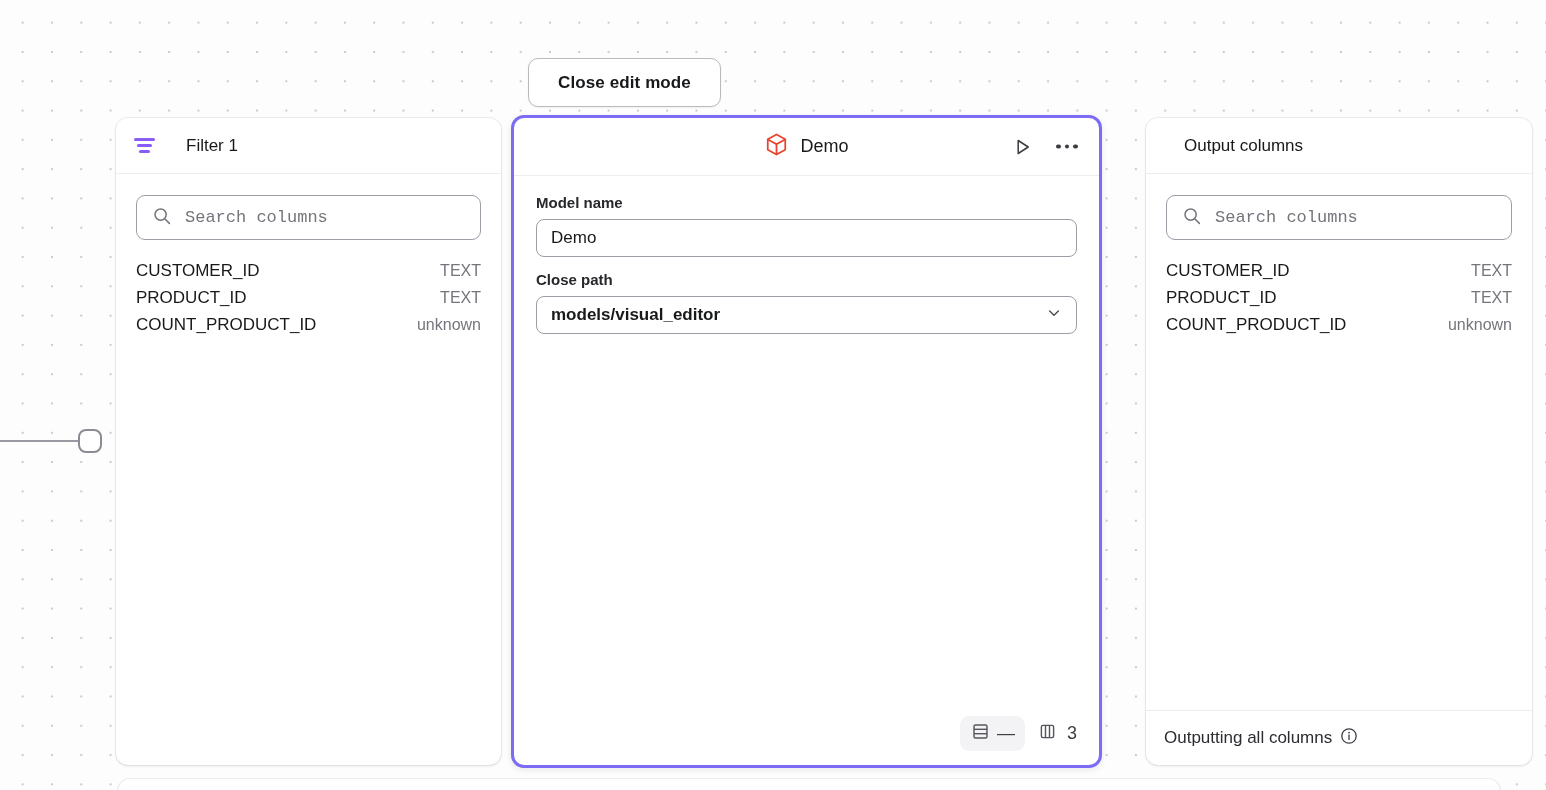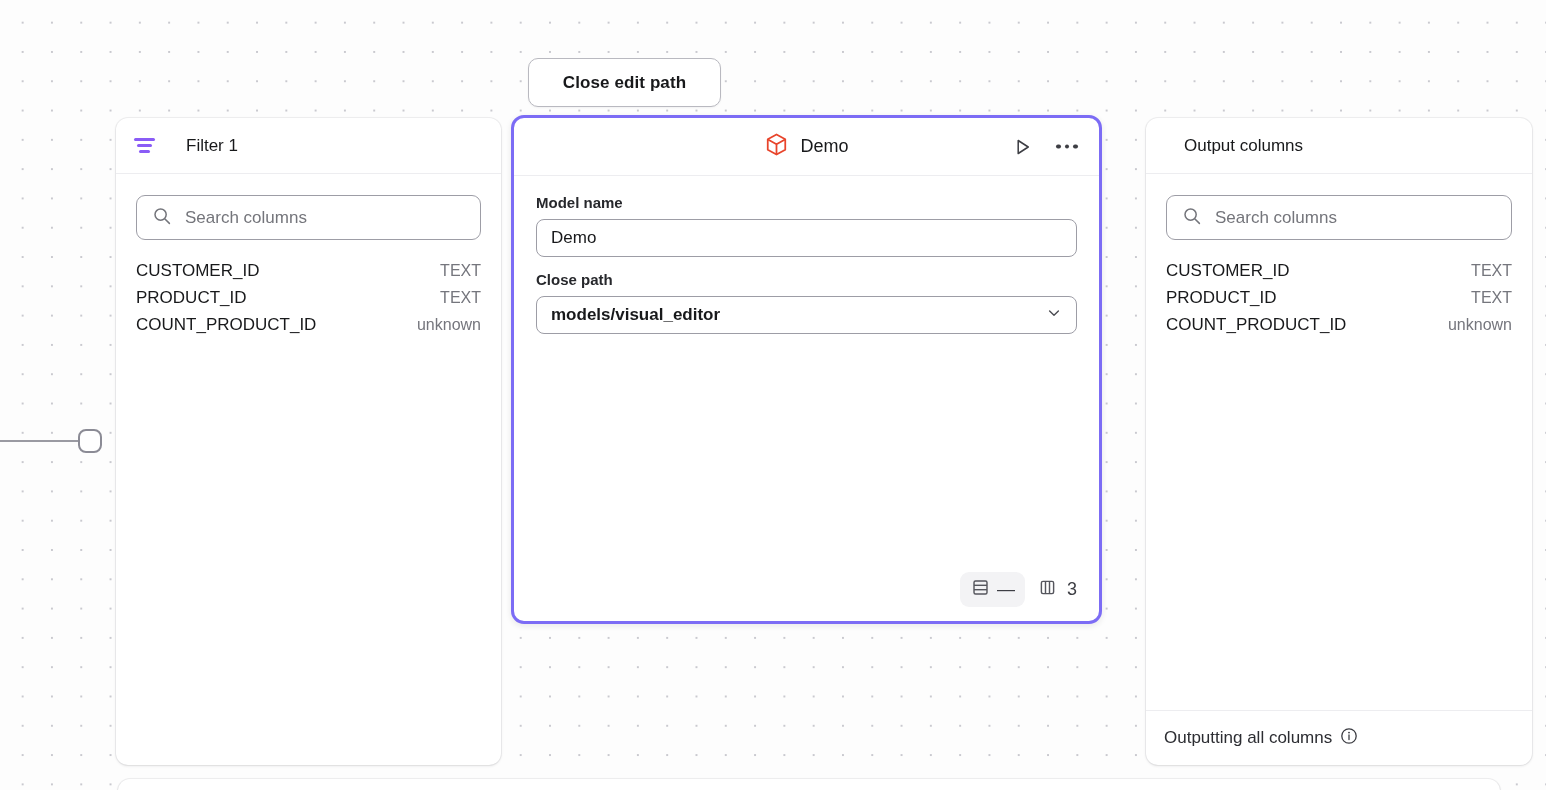--- a/index.html
+++ b/index.html
@@ -95,21 +95,21 @@
     width: 385px; height: 647px;
   }
   
   #output-panel {
     left: 1146px; top: 118px;
     width: 386px; height: 647px;
   }
   
   #model-panel {
     left: 511px; top: 115px;
-    width: 591px; height: 509px;
+    width: 591px; height: 653px;
     border: 3px solid #7c6cf5;
     border-radius: 13px;
     box-shadow: 0 2px 6px rgba(22,22,34,0.09);
   }
   #model-panel .panel-header {
     justify-content: center;
     position: relative;
     height: 58px;
     flex: 0 0 58px;
     padding: 0 20px;
@@ -136,21 +136,21 @@
     border-radius: 9px;
     display: flex;
     align-items: center;
     gap: 13px;
     padding: 0 15px;
     background: #fff;
   }
   .search-input {
     border: none; outline: none;
     background: transparent;
-    font-family: Liberation Sans, sans-serif;
+    font-family: Liberation Mono, monospace;
     font-size: 17px;
     color: #737373;
     width: 100%;
     padding: 0;
   }
   .search-input::placeholder { color: #74757b; }
 
   
   .col-list { padding: 17px 20px 0 20px; }
   .col-row {
@@ -255,21 +255,21 @@
     padding: 0 18px;
   }
   .output-footer .txt { font-size: 17px; color: #2c2d32; }
 </style>
 </head>
 <body>
 
 <div class="edge-line"></div>
 <div class="edge-handle"></div>
 
-<button class="close-edit-btn">Close edit path</button>
+<button class="close-edit-btn">Close edit mode</button>
 
 <div class="panel" id="filter-panel">
   <div class="panel-header">
     <span class="filter-icon">
       <i></i>
         <i></i>
         <i></i>
     </span>
     <span class="panel-title">Filter 1</span>
   </div>

